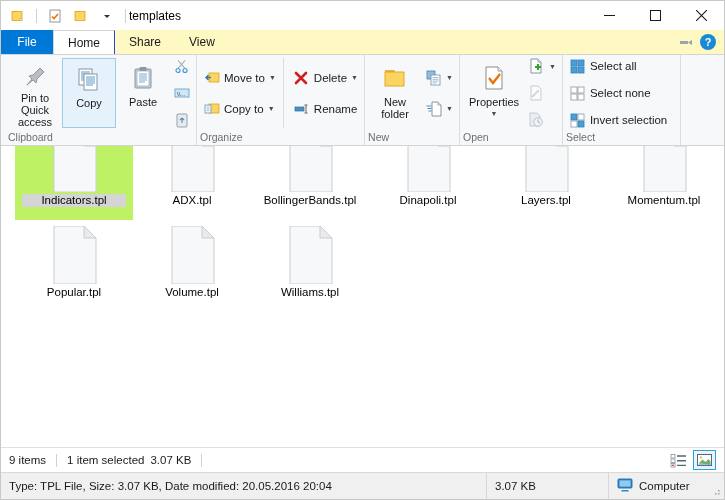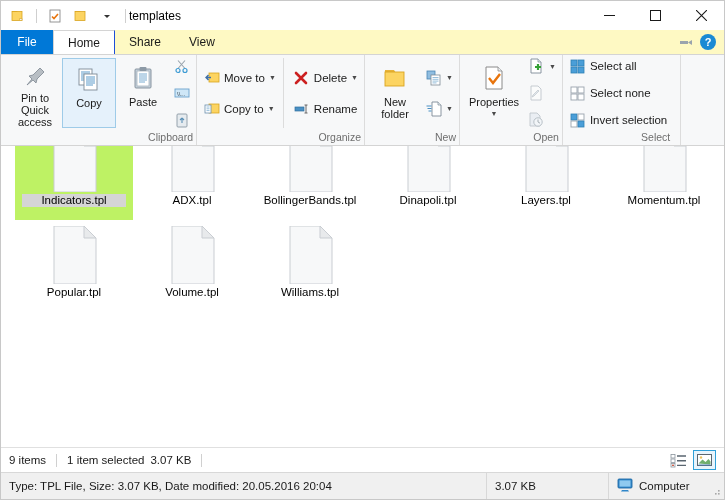--- a/index.html
+++ b/index.html
@@ -68,21 +68,21 @@
   }
   .group {
     display: flex; flex-direction: column;
     border-right: 1px solid #dcdcdc;
     padding: 0 3px;
     height: 100%;
   }
   .group-body { flex: 1; display: flex; align-items: center; padding-top: 2px; }
   .group-label {
     height: 16px; font-size: 10.5px; color: #6e6e6e;
-    text-align: right; line-height: 16px;
+    text-align: left; line-height: 16px;
   }
   .bigbtn {
     width: 54px; height: 70px;
     display: flex; flex-direction: column; align-items: center; justify-content: flex-start;
     padding-top: 4px; font-size: 11px; color: #1a1a1a;
     text-align: center; line-height: 12px;
   }
   .bigbtn .ic { height: 34px; display: flex; align-items: center; justify-content: center; }
   .bigbtn.sel { background: #e5f1fb; border: 1px solid #9ecbe8; }
   .bigbtn.wide { width: 62px; }

